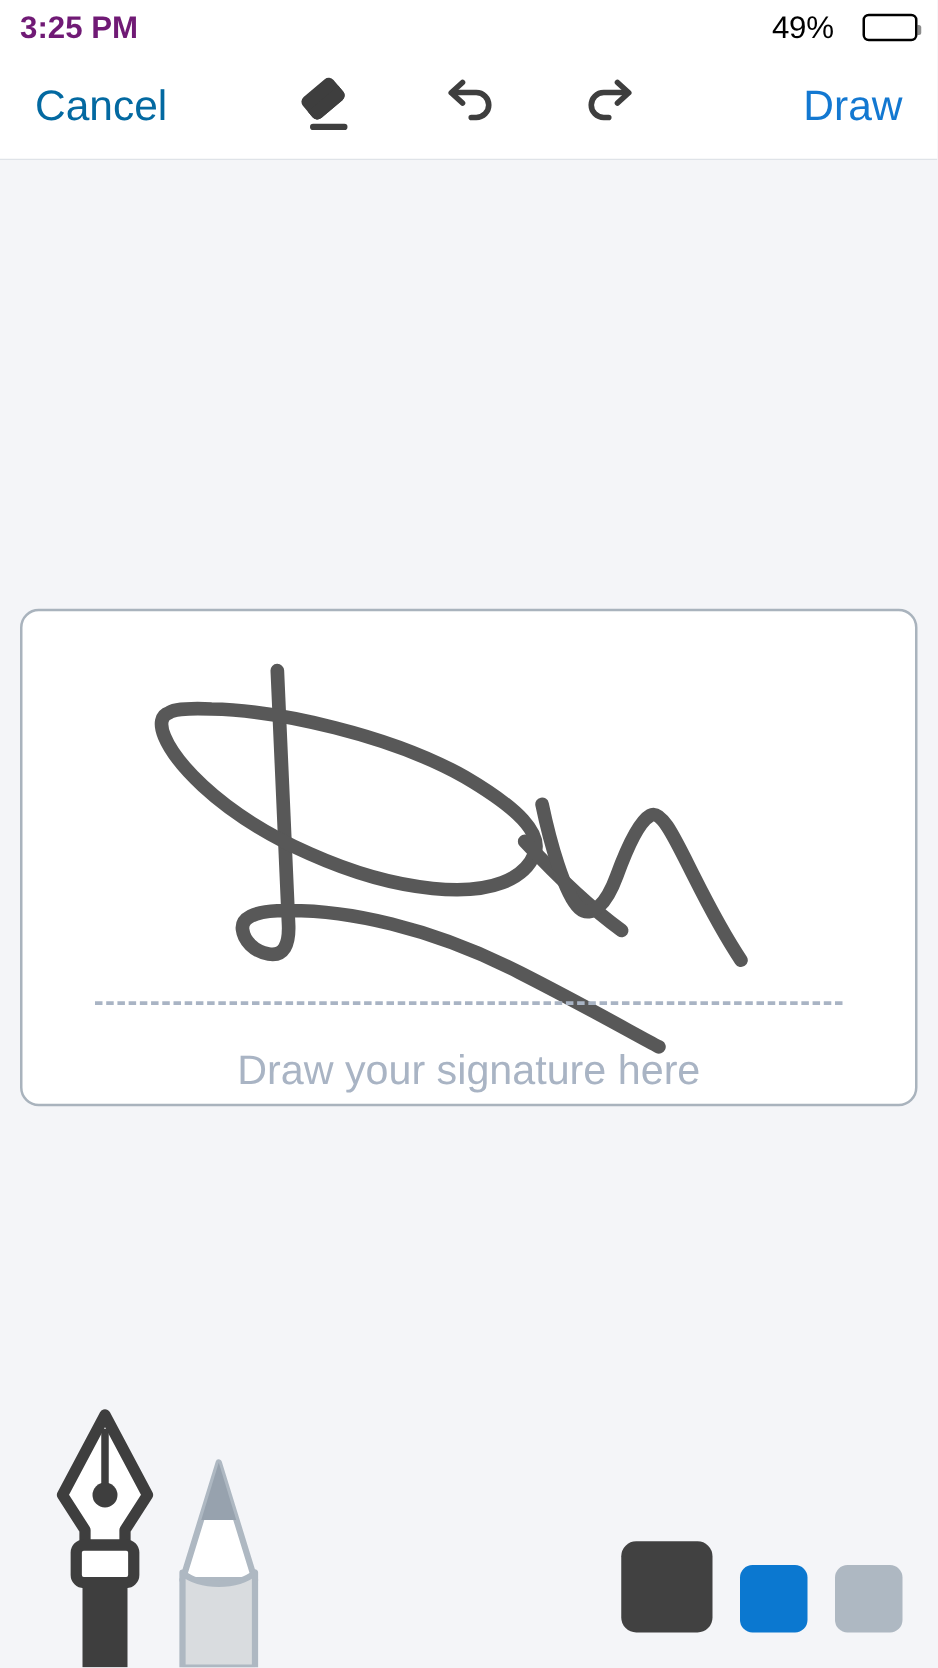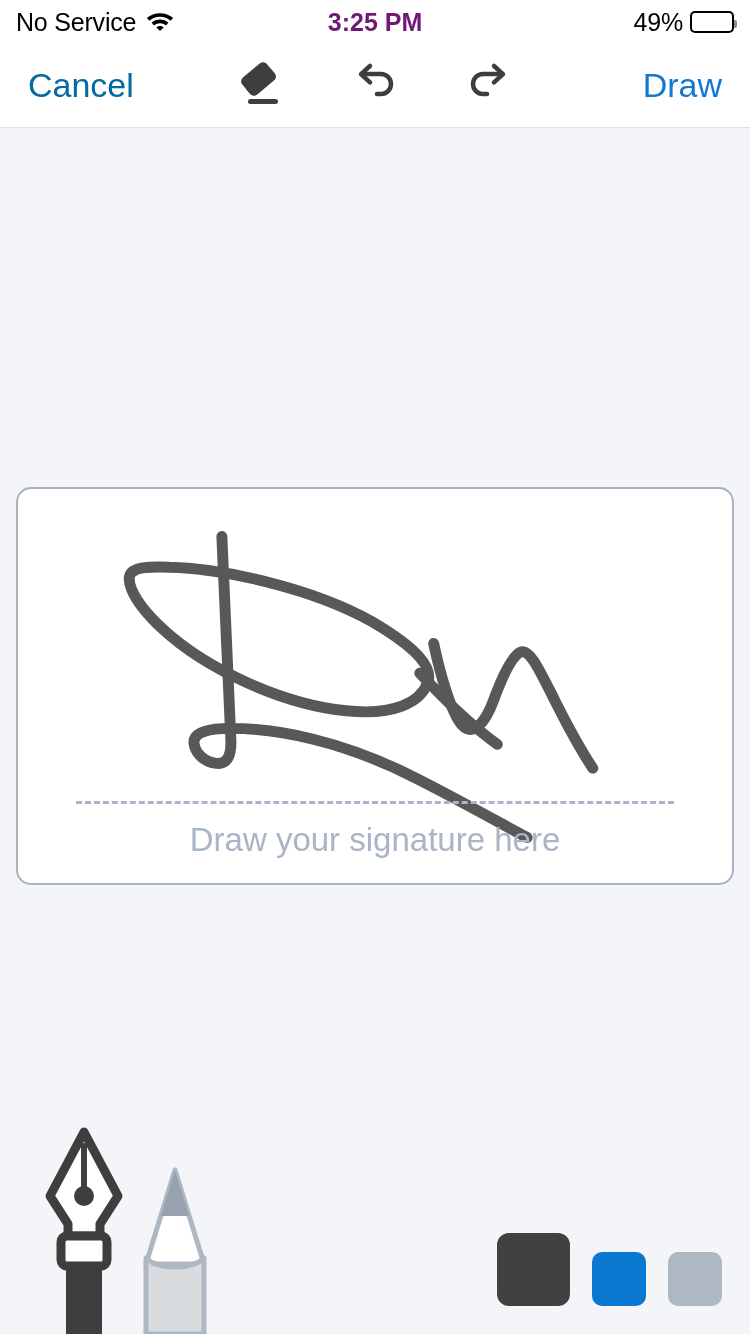--- a/index.html
+++ b/index.html
@@ -38,21 +38,21 @@
   .sb-center {
     flex: 0 0 auto;
     display:flex;
     justify-content:center;
   }
   .sb-right {
     flex: 1 1 0;
     display:flex;
     align-items:center;
     justify-content:flex-end;
-    gap:7px;
+    gap:23px;
   }
   .sb-text {
     font-size:25px;
     color:#000;
     letter-spacing:-0.2px;
     white-space:nowrap;
   }
   .sb-time {
     font-size:25px;
     font-weight:bold;
@@ -157,21 +157,21 @@
     position:absolute;
     left:58px;
     right:58px;
     top:312px;
     height:0;
     border-top:3px dashed #a9b4c4;
   }
   .sig-placeholder {
     position:absolute;
     left:0; right:0;
-    top:332px;
+    top:348px;
     text-align:center;
     font-size:33px;
     color:#a9b4c4;
     letter-spacing:0px;
   }
 
   
   .pen-tool {
     position:absolute;
     left:40px;
@@ -211,30 +211,20 @@
   }
   .swatch.selected { width:73px; height:73px; border-radius:12px; }
   .swatch.normal   { width:54px; height:54px; border-radius:10px; }
 </style>
 </head>
 <body>
 
 <div id="screen" style="background: rgb(244, 245, 248);">
 
   <div class="statusbar">
-    <div class="sb-left">
-      <span class="sb-text">No Service</span>
-      <span class="wifi-icon">
-        <svg width="30" height="22" viewBox="0 0 30 22">
-          <path d="M15 4.2c5.0 0 9.6 1.85 13.1 4.9l-2.5 2.75C22.7 9.25 19 7.75 15 7.75S7.3 9.25 4.4 11.85L1.9 9.1C5.4 6.05 10 4.2 15 4.2z" fill="#000"></path>
-          <path d="M15 10.6c3.2 0 6.1 1.2 8.35 3.15l-2.5 2.75C19.25 15.2 17.2 14.35 15 14.35s-4.25.85-5.85 2.15l-2.5-2.75C8.9 11.8 11.8 10.6 15 10.6z" fill="#000"></path>
-          <path d="M15 16.9c1.45 0 2.75.55 3.75 1.45L15 22.0l-3.75-3.65c1.0-.9 2.3-1.45 3.75-1.45z" fill="#000"></path>
-        </svg>
-      </span>
-    </div>
     <div class="sb-center">
       <span class="sb-time">3:25 PM</span>
     </div>
     <div class="sb-right">
       <span class="sb-text">49%</span>
       <span class="battery">
         <span class="battery-fill" id="battery-fill" style="width:49%"></span>
       </span>
     </div>
   </div>

